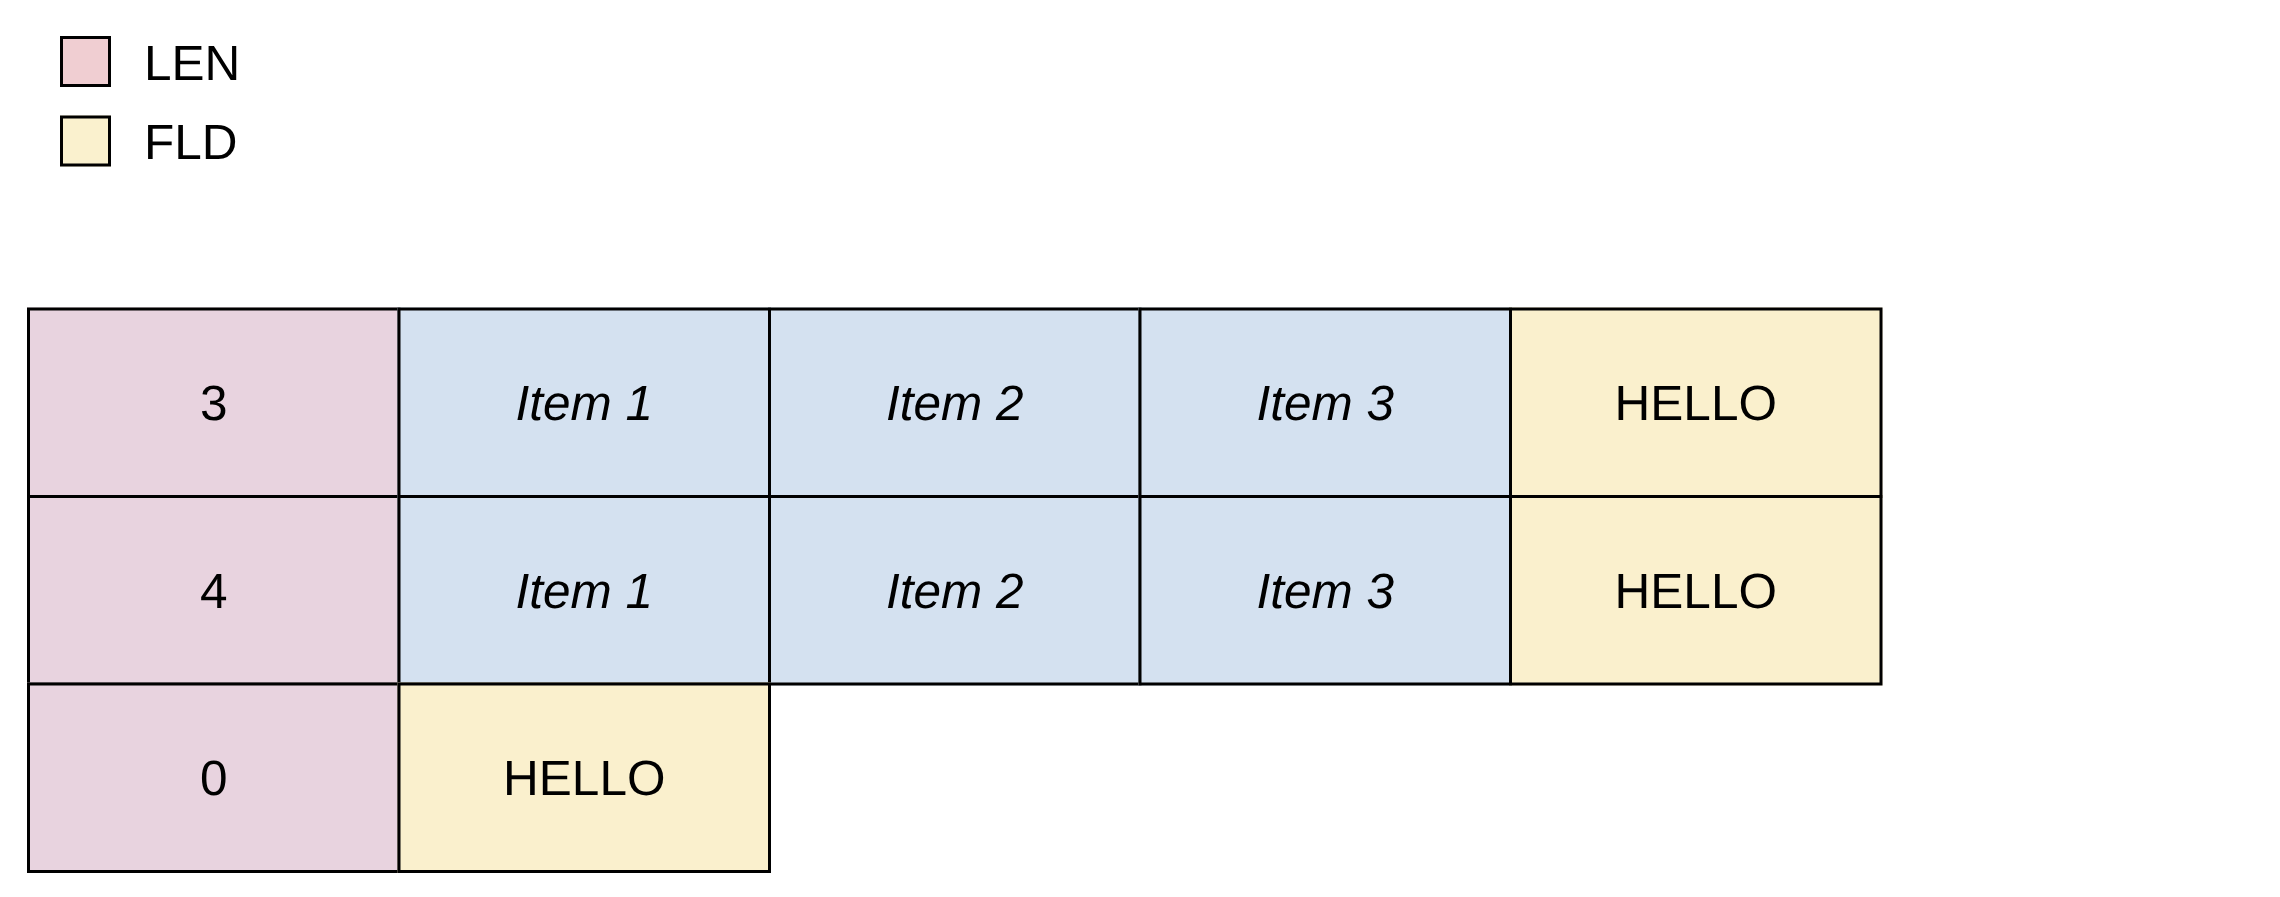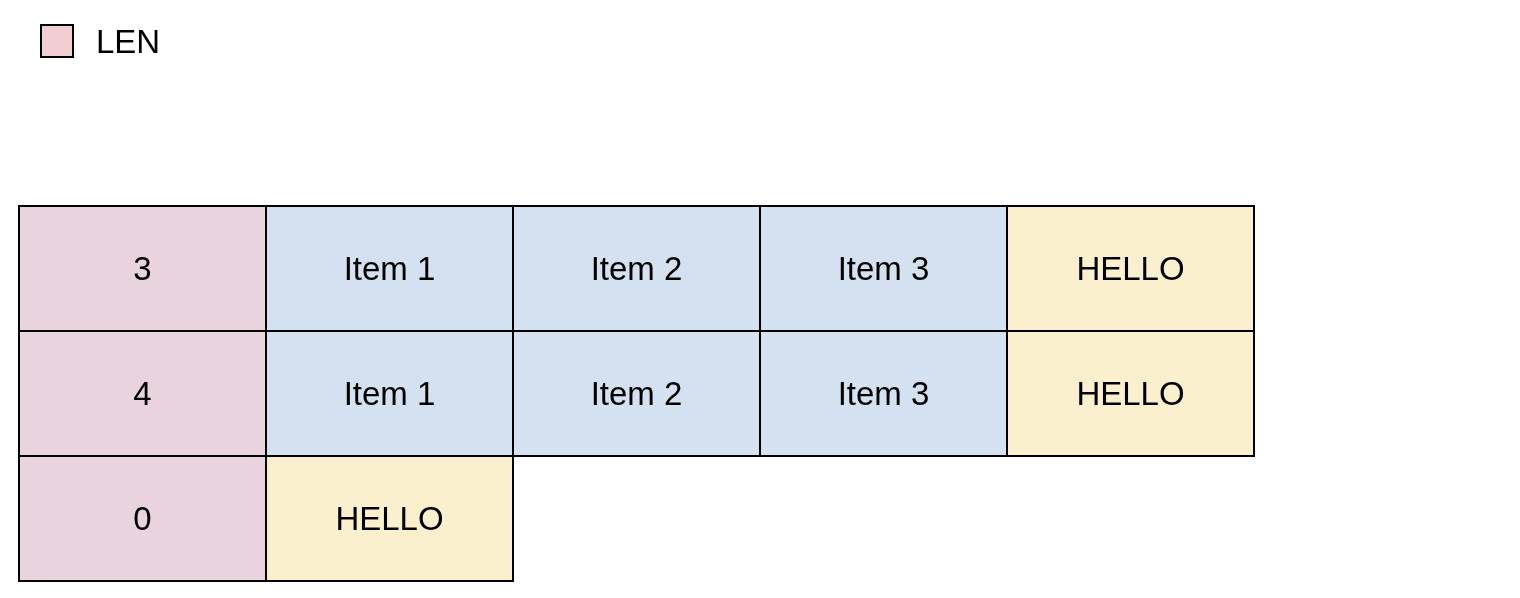--- a/index.html
+++ b/index.html
@@ -56,32 +56,36 @@
     height: 127px;
     border: 2px solid var(--border-color, #000);
     display: flex;
     align-items: center;
     justify-content: center;
     font-size: 33px;
     white-space: nowrap;
   }
   .cell + .cell { margin-left: -2px; }
   .cell.len { background: var(--len-cell-color, #e8d3df); }
-  .cell.lst { background: var(--lst-cell-color, #d4e1f0); }
+  .cell.lst { background: var(--lst-cell-color, #d4e1f0); font-style: italic; }
   .cell.fld { background: var(--fld-cell-color, #faf0cd); }
 </style>
 </head>
 <body>
 
 <div id="canvas">
 
   <div class="legend">
     <div class="legend-item">
       <span class="legend-swatch" style="background-color: rgb(240, 206, 210);"></span>
       <span class="legend-label">LEN</span>
+    </div>
+    <div class="legend-item">
+      <span class="legend-swatch" style="background-color: rgb(250, 241, 206);"></span>
+      <span class="legend-label">FLD</span>
     </div>
   </div>
 
   <div class="records">
 
     <div class="record-row">
       <div class="cell len">3</div>
       <div class="cell lst">Item 1</div>
       <div class="cell lst">Item 2</div>
       <div class="cell lst">Item 3</div>

